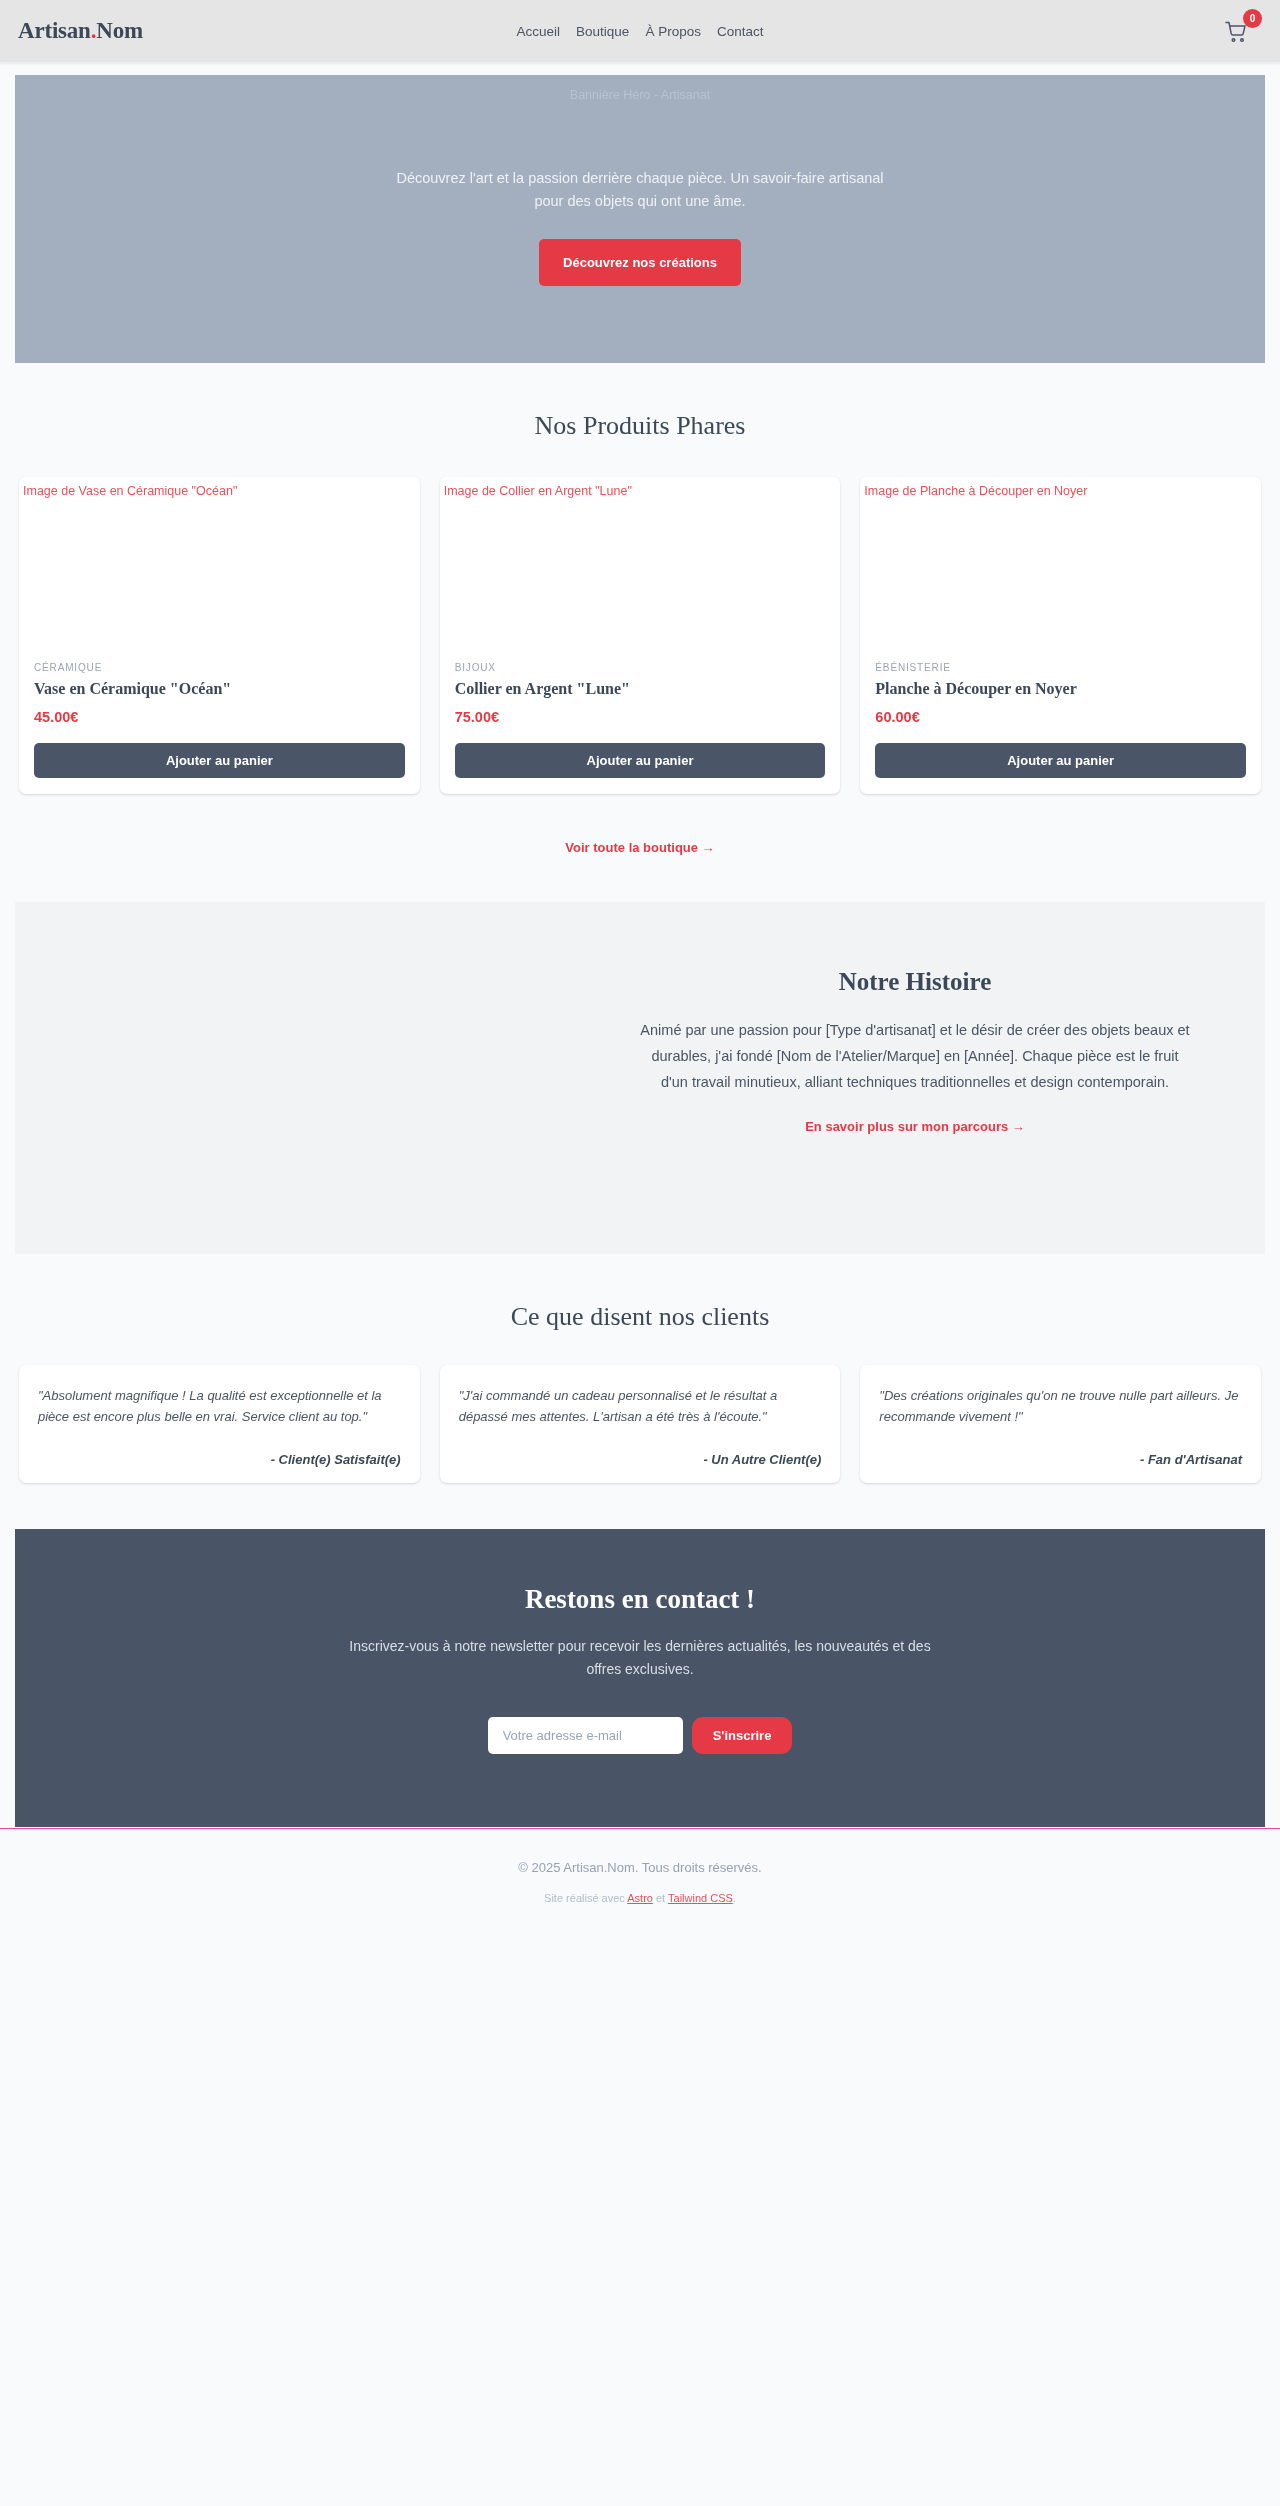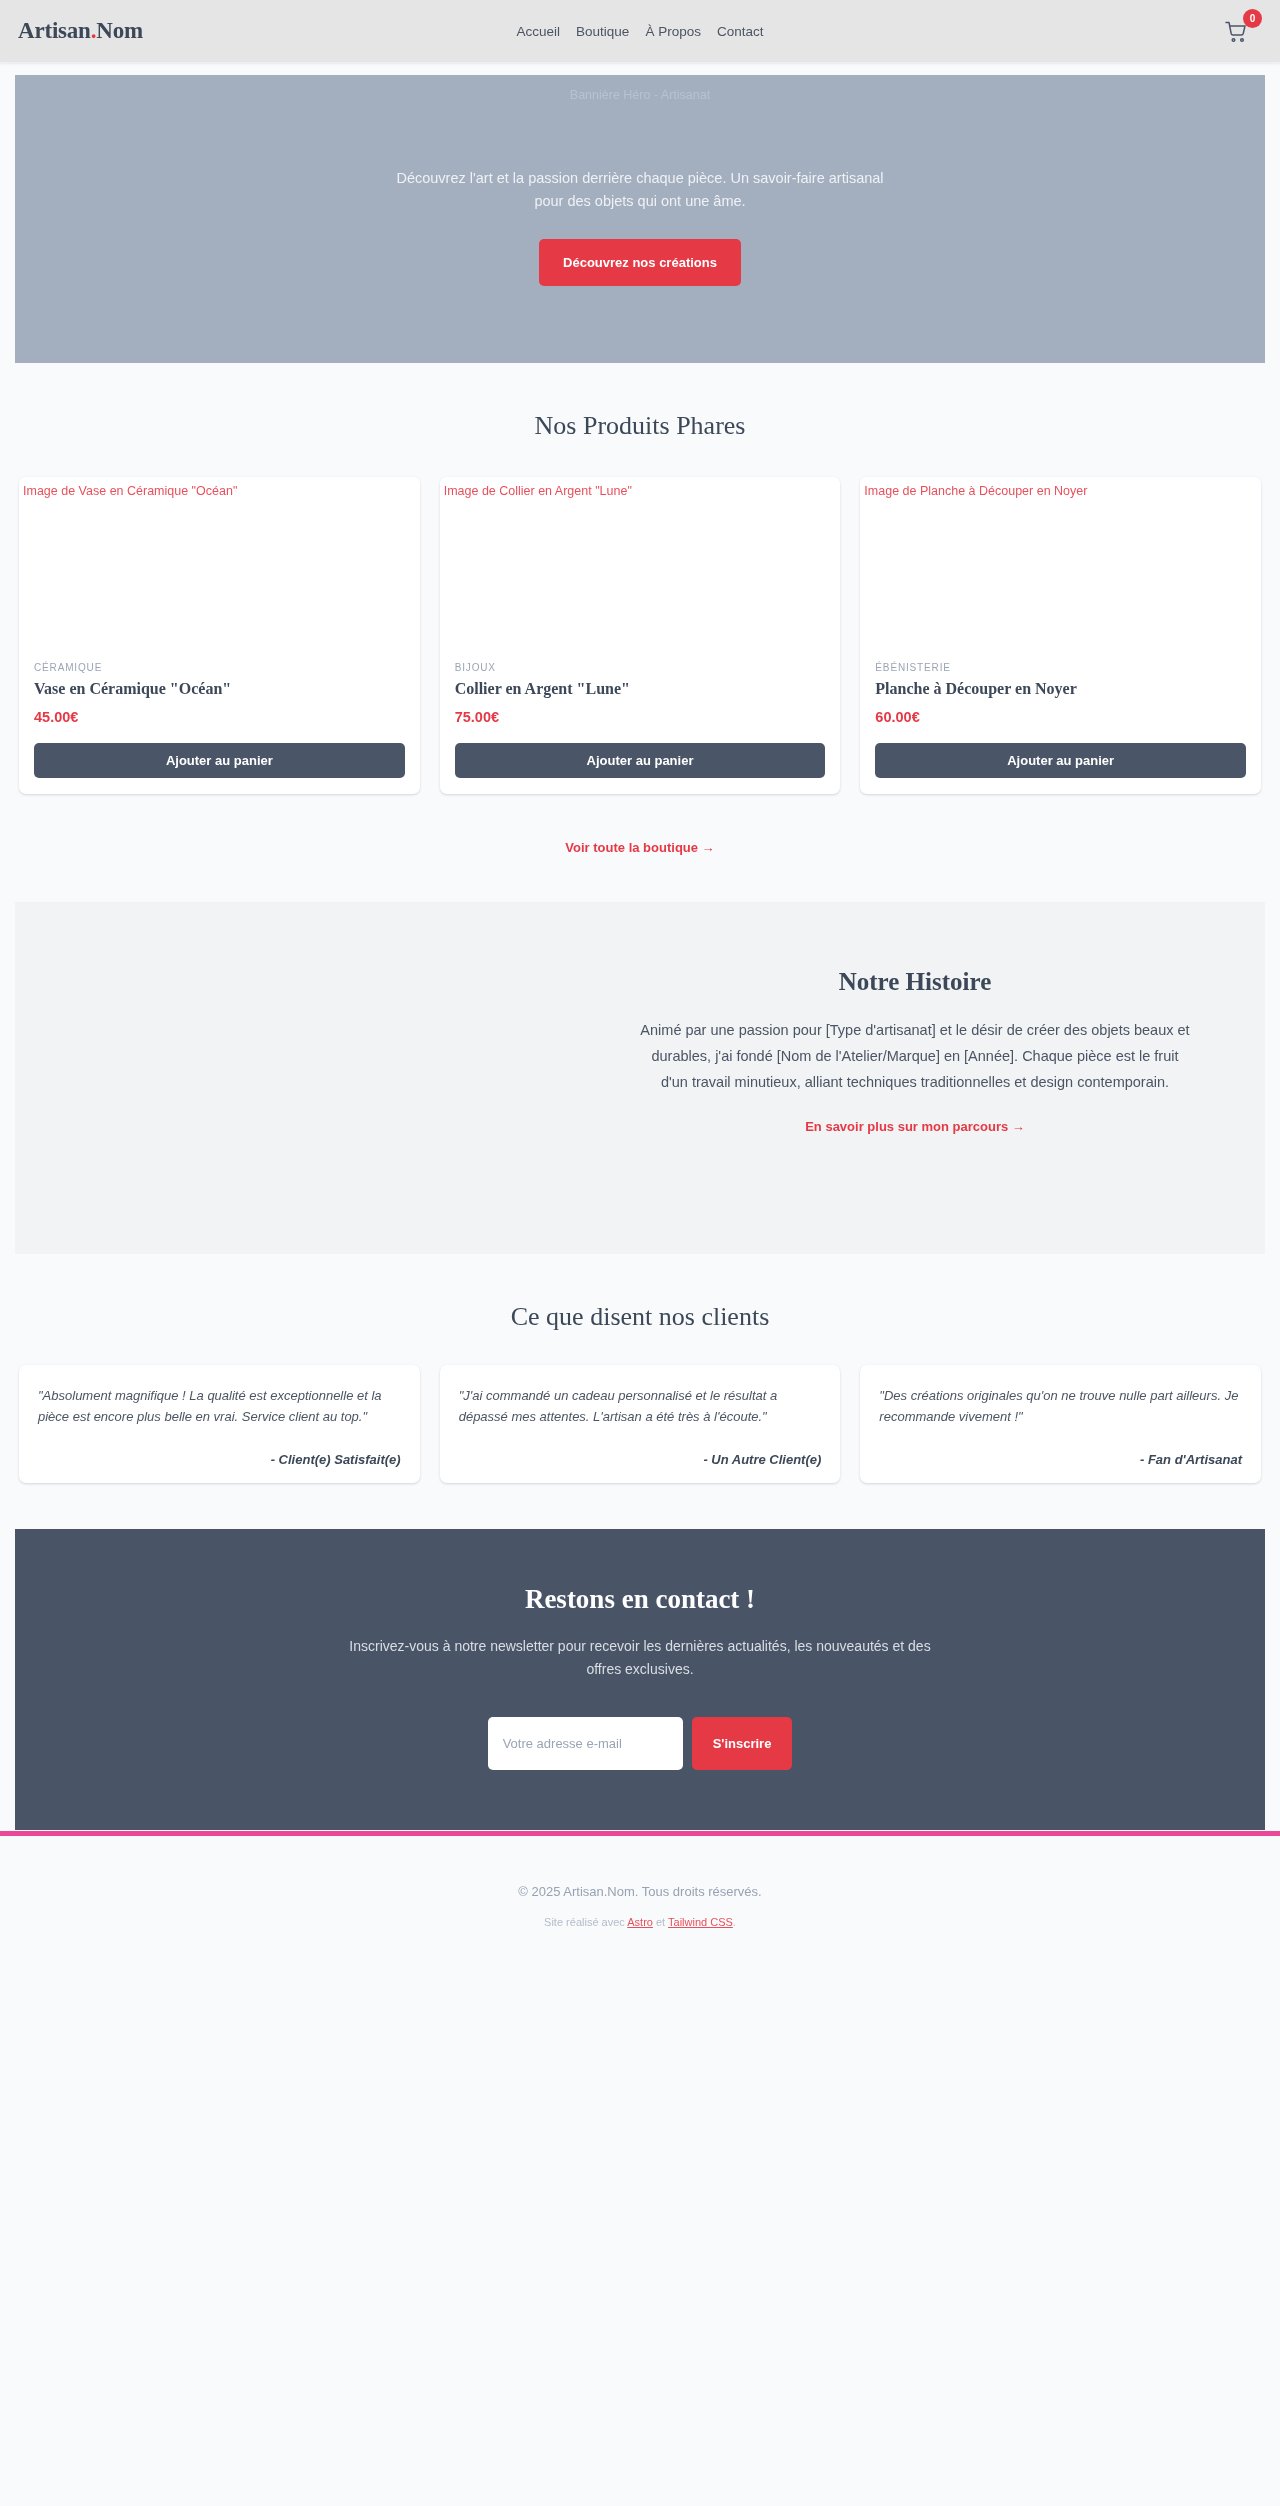--- a/index.html
+++ b/index.html
@@ -171,28 +171,28 @@
   }
   .news-input{
     width:190px; min-width:190px; padding:11px 15px; border:none; border-radius:5px;
     font-size:13px; color:#3c4858; background:#ffffff;
     font-family:"Liberation Sans", sans-serif; width:195px;
   }
   .news-input::placeholder{ color:#9aa5b4; }
   .news-input{ width:195px; }
   .btn-sub{
     background:#e63946; color:#ffffff; font-size:13px; font-weight:700;
-    padding:19px 21px; border:none; border-radius:5px; cursor:pointer;
+    padding:11px 21px; border:none; border-radius:11px; cursor:pointer;
     font-family:"Liberation Sans", sans-serif; white-space:nowrap;
   }
 
   
   .site-footer{
-    margin-top:1px; padding:48px 20px 26px 20px; text-align:center;
-    background:#f8fafc; border-top:5px solid #ec4899;
+    margin-top:1px; padding:31px 20px 26px 20px; text-align:center;
+    background:#f8fafc; border-top:1px solid #ec4899;
   }
   .foot-copy{ font-size:13px; color:#98a2b3; }
   .foot-links{
     margin-top:14px; display:flex; justify-content:center; gap:21px; flex-wrap:wrap;
   }
   .foot-links a{ font-size:12.5px; color:#e8505b; text-decoration:none; }
   .foot-credit{ margin-top:17px; font-size:11px; color:#b3bcc9; }
   .foot-credit a{ color:#e8505b; text-decoration:underline; }
 </style>
 </head>

